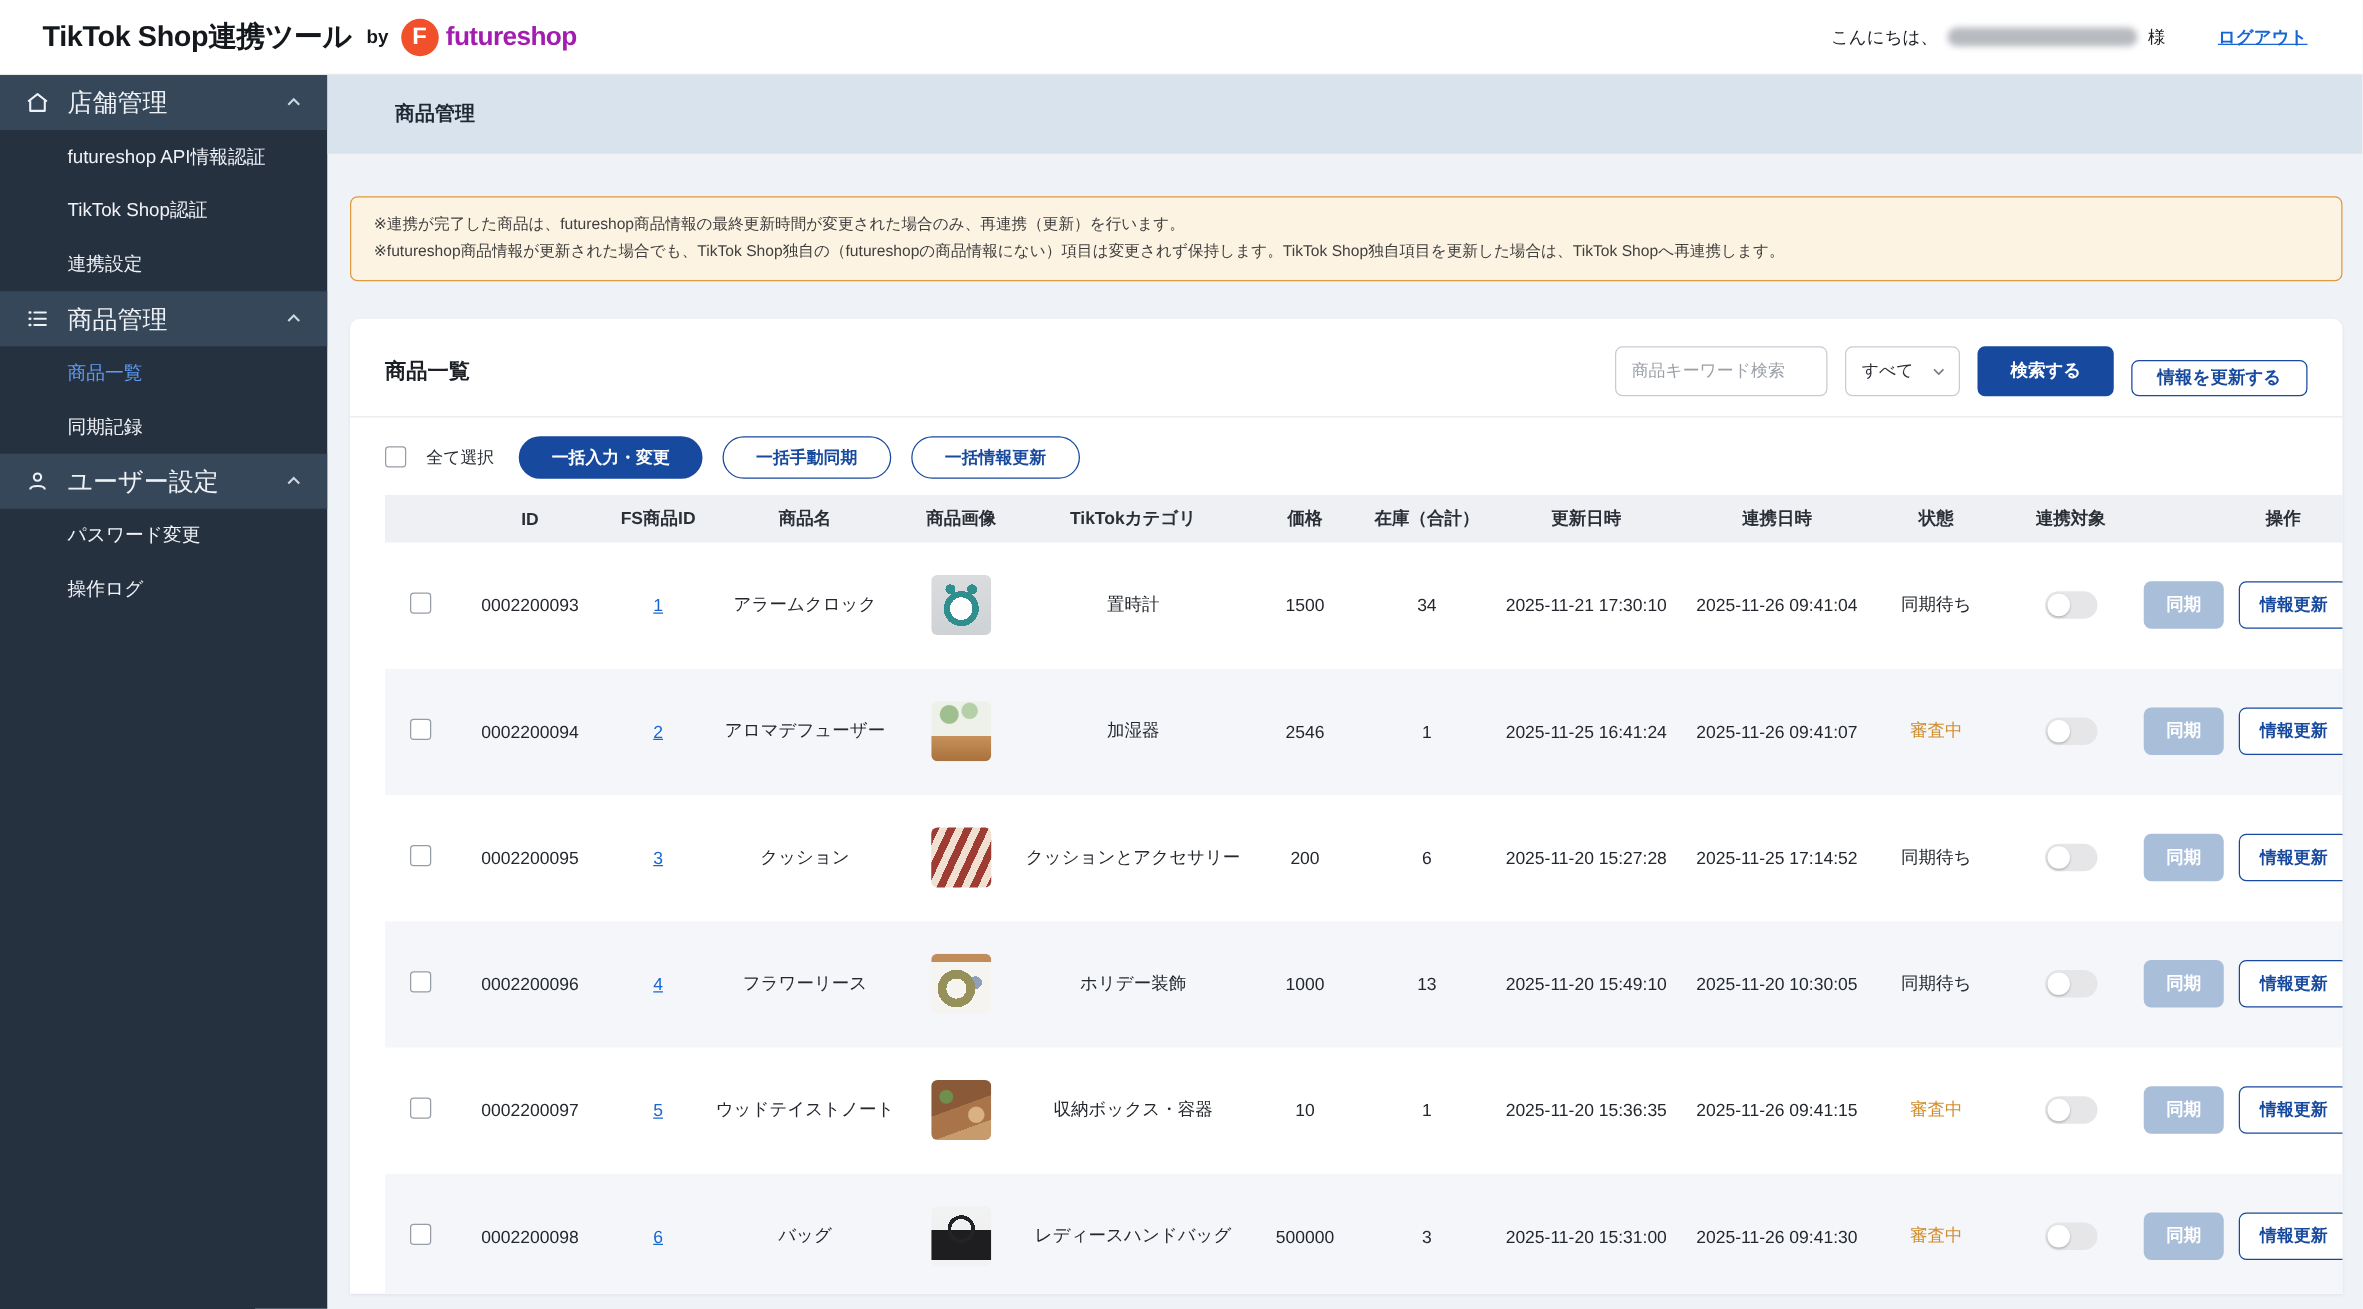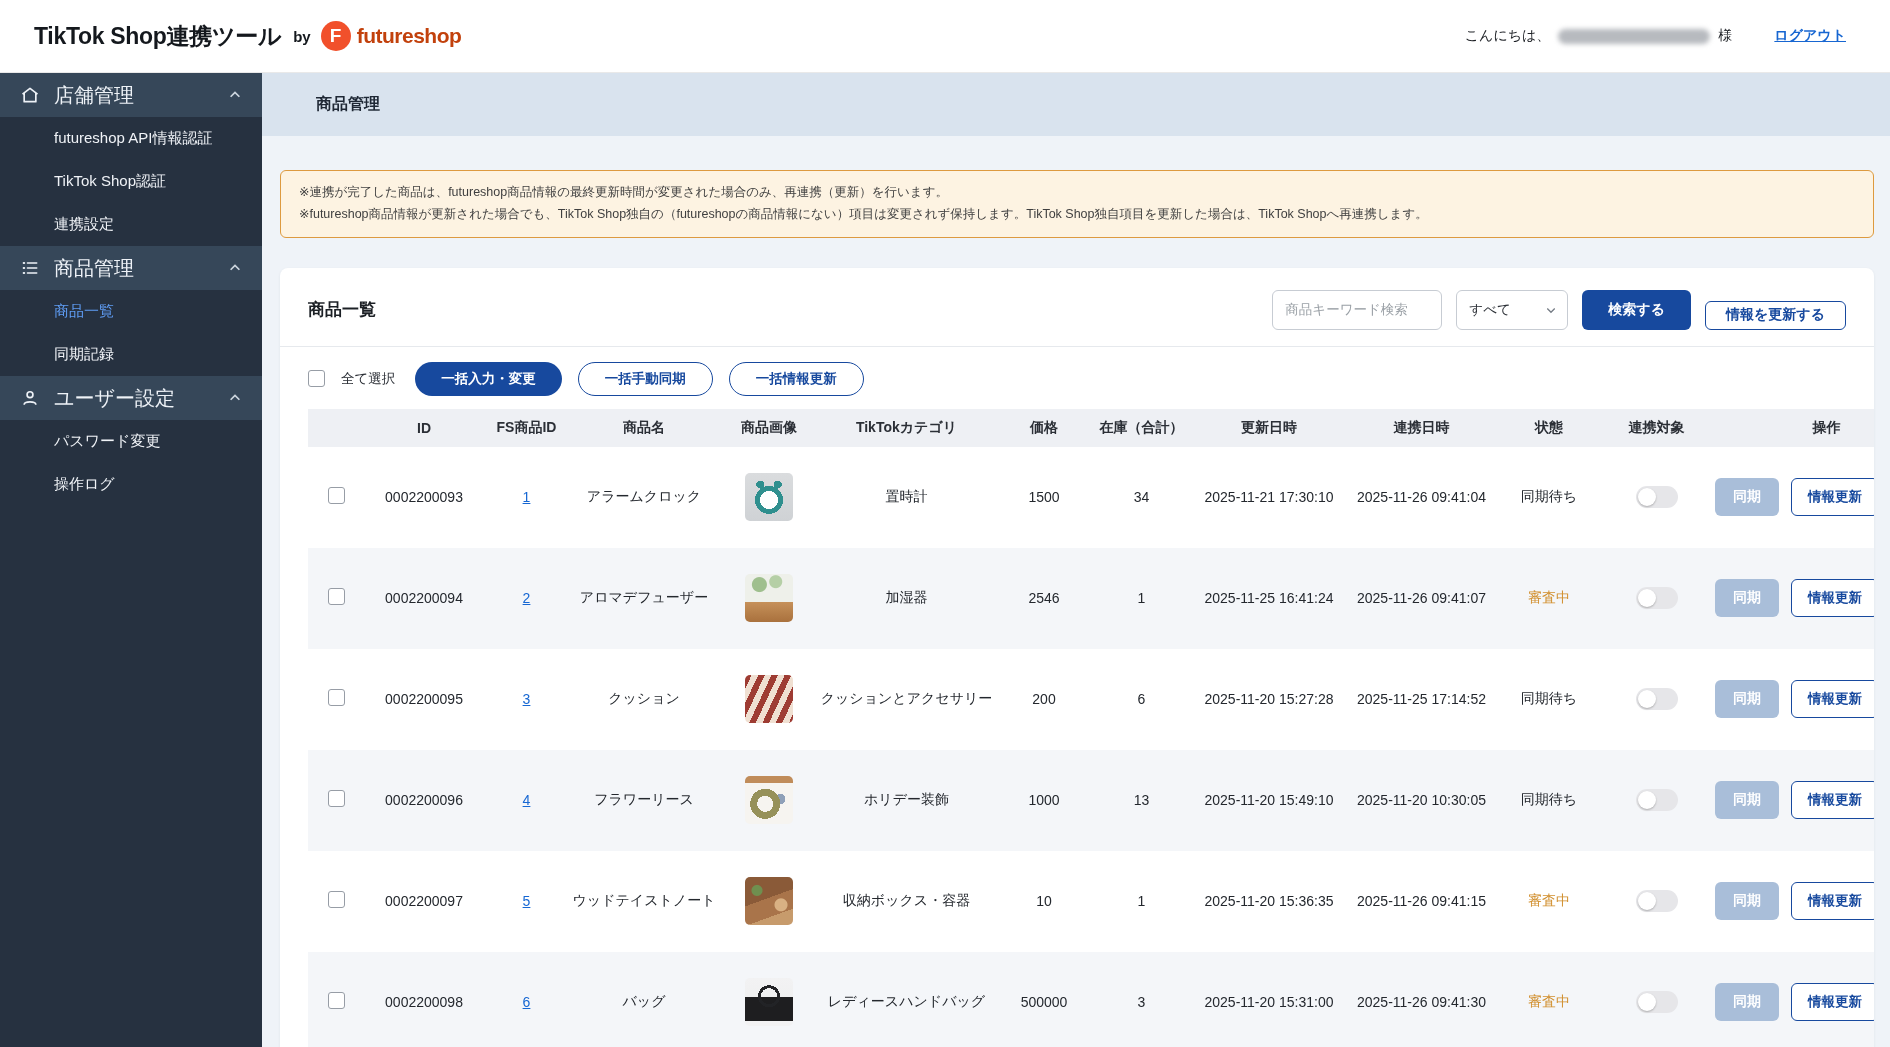--- a/index.html
+++ b/index.html
@@ -1,27 +1,27 @@
 <!DOCTYPE html>
 <html><head>
 <meta charset="utf-8">
 <style>
   * { margin:0; padding:0; box-sizing:border-box; }
   html,body { width:1890px; height:1047px; overflow:hidden; background:#eff3f8;
     font-family:"Liberation Sans","DejaVu Sans",sans-serif; }
 
   
-  .app-header { height:73px; background:#fff; display:flex; align-items:center;
+  .app-header { height:60px; background:#fff; display:flex; align-items:center;
     justify-content:space-between; padding:0 44px 0 34px; border-bottom:1px solid #e9e9e9; }
   .brand { display:flex; align-items:center; gap:10px; }
   .brand-title { font-size:23px; font-weight:bold; color:#14181d; letter-spacing:-.3px; }
   .brand-by { font-size:15px; font-weight:bold; color:#14181d; margin-left:2px; }
   .fs-logo { width:30px; height:30px; border-radius:50%; background:#f1502b; color:#fff;
     display:flex; align-items:center; justify-content:center; font-size:19px; font-weight:bold; }
-  .fs-word { font-size:21px; font-weight:bold; color:#c2410c; letter-spacing:-.5px; margin-left:-4px; }
+  .fs-word { font-size:21px; font-weight:bold; color:#a21caf; letter-spacing:-.5px; margin-left:-4px; }
   .header-right { display:flex; align-items:center; gap:42px; font-size:14px; color:#1c1f24; }
   .greet { display:flex; align-items:center; gap:8px; }
   .blur-name { display:inline-block; width:152px; height:15px; border-radius:8px;
     background:#b7babf; filter:blur(2.5px); }
   .logout { color:#1766d1; text-decoration:underline; font-weight:bold; font-size:14px; cursor:pointer; }
 
   
   .app-body { display:flex; height:990px; }
   .sidebar { width:262px; flex:0 0 262px; background:#263140; color:#eef2f7; }
   .side-section-header { height:44px; display:flex; align-items:center; background:#364759;
@@ -48,21 +48,21 @@
   .card { margin-top:30px; background:#fff; border-radius:8px 8px 0 0;
     box-shadow:0 1px 3px rgba(30,40,60,.07); overflow:hidden; height:780px; }
   .card-head { display:flex; justify-content:space-between; align-items:center;
     padding:22px 28px 16px 28px; border-bottom:1px solid #e6e9ed; }
   .card-title { font-size:17px; font-weight:bold; color:#1c2025; }
   .controls { display:flex; align-items:flex-end; gap:14px; }
   .search-input { width:170px; height:40px; border:1px solid #c7ccd3; border-radius:6px;
     padding:0 12px; font-size:13.5px; color:#333; outline:none;
     font-family:"Liberation Sans","DejaVu Sans",sans-serif; }
   .search-input::placeholder { color:#9aa0a6; }
-  .select { width:112px; height:40px; border:1px solid #c7ccd3; border-radius:6px;
+  .select { width:92px; height:40px; border:1px solid #c7ccd3; border-radius:6px;
     display:flex; align-items:center; justify-content:space-between;
     padding:0 10px 0 12px; font-size:13.5px; color:#2b2f36; cursor:pointer; background:#fff; }
   .select .chev-d { width:12px; height:12px; }
   .btn { border:none; border-radius:6px; font-weight:bold; cursor:pointer;
     font-family:"Liberation Sans","DejaVu Sans",sans-serif; }
   .btn-primary { background:#17499e; color:#fff; font-size:14px; height:40px; padding:0 26px; }
   .btn-outline { background:#fff; color:#17499e; border:1.5px solid #17499e;
     font-size:14px; height:29px; padding:0 20px; border-radius:6px; font-weight:bold; cursor:pointer;
     font-family:"Liberation Sans","DejaVu Sans",sans-serif; }
 

